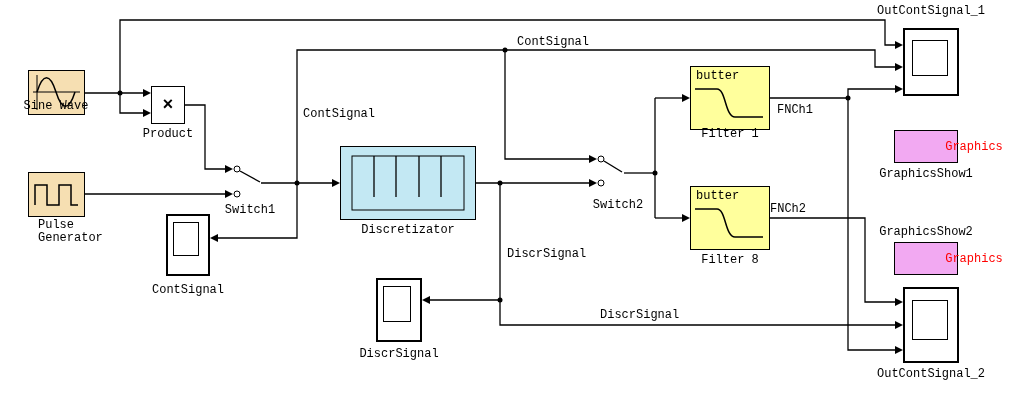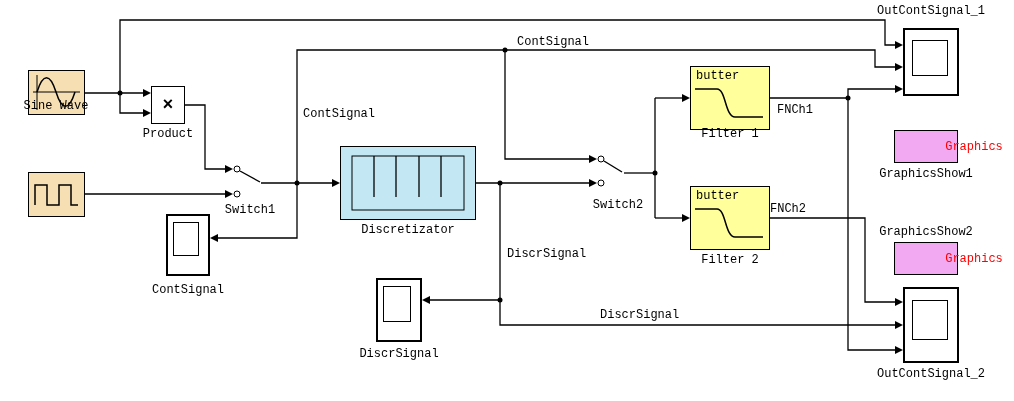--- a/index.html
+++ b/index.html
@@ -31,20 +31,24 @@
       <path d="M 8,21 C 14,2 21,2 27,21 C 33,40 40,40 46,21" fill="none" stroke="#000" stroke-width="1.5"></path>
     </svg>
   </div>
   <div class="blabel" style="left:56px;top:100px">Sine Wave</div>
 
   <div class="block" style="left: 28px; top: 172px; width: 57px; height: 45px; background: rgb(246, 223, 178);">
     <svg class="icon-svg" width="55" height="43" viewBox="0 0 55 43">
       <path d="M 6,32 V 12 H 18 V 32 H 30 V 12 H 42 V 32 H 49" fill="none" stroke="#000" stroke-width="1.5"></path>
     </svg>
   </div>
+  <div class="blabel leftal" style="left:38px;top:219px">
+    <div>Pulse</div>
+    <div>Generator</div>
+  </div>
 
   <div class="block" style="left:151px;top:86px;width:34px;height:38px">
     <span class="times">×</span>
   </div>
   <div class="blabel" style="left:168px;top:128px">Product</div>
 
   <div class="block" style="left: 340px; top: 146px; width: 136px; height: 74px; background: rgb(195, 232, 243);">
     <svg class="icon-svg" width="134" height="72" viewBox="0 0 134 72">
       <rect x="11" y="9" width="112" height="54" fill="none" stroke="#000" stroke-width="1"></rect>
       <line x1="33" y1="9" x2="33" y2="50" stroke="#000" stroke-width="1.3"></line>
@@ -62,21 +66,21 @@
     </svg>
   </div>
   <div class="blabel" style="left:730px;top:128px">Filter 1</div>
 
   <div class="block" style="left: 690px; top: 186px; width: 80px; height: 64px; background: rgb(255, 255, 156);">
     <div class="butter">butter</div>
     <svg class="icon-svg" width="78" height="42" viewBox="0 0 78 42">
       <path d="M 4,6 H 26 C 35,6 34,34 44,34 H 72" fill="none" stroke="#000" stroke-width="1.5"></path>
     </svg>
   </div>
-  <div class="blabel" style="left:730px;top:254px">Filter 2</div>
+  <div class="blabel" style="left:730px;top:254px">Filter 8</div>
 
   <div class="block scope" style="left:166px;top:214px;width:44px;height:62px">
     <div class="screen" style="left:5px;top:6px;width:26px;height:34px"></div>
   </div>
   <div class="blabel" style="left:188px;top:284px">ContSignal</div>
 
   <div class="block scope" style="left:376px;top:278px;width:46px;height:64px">
     <div class="screen" style="left:5px;top:6px;width:28px;height:36px"></div>
   </div>
   <div class="blabel" style="left:399px;top:348px">DiscrSignal</div>

